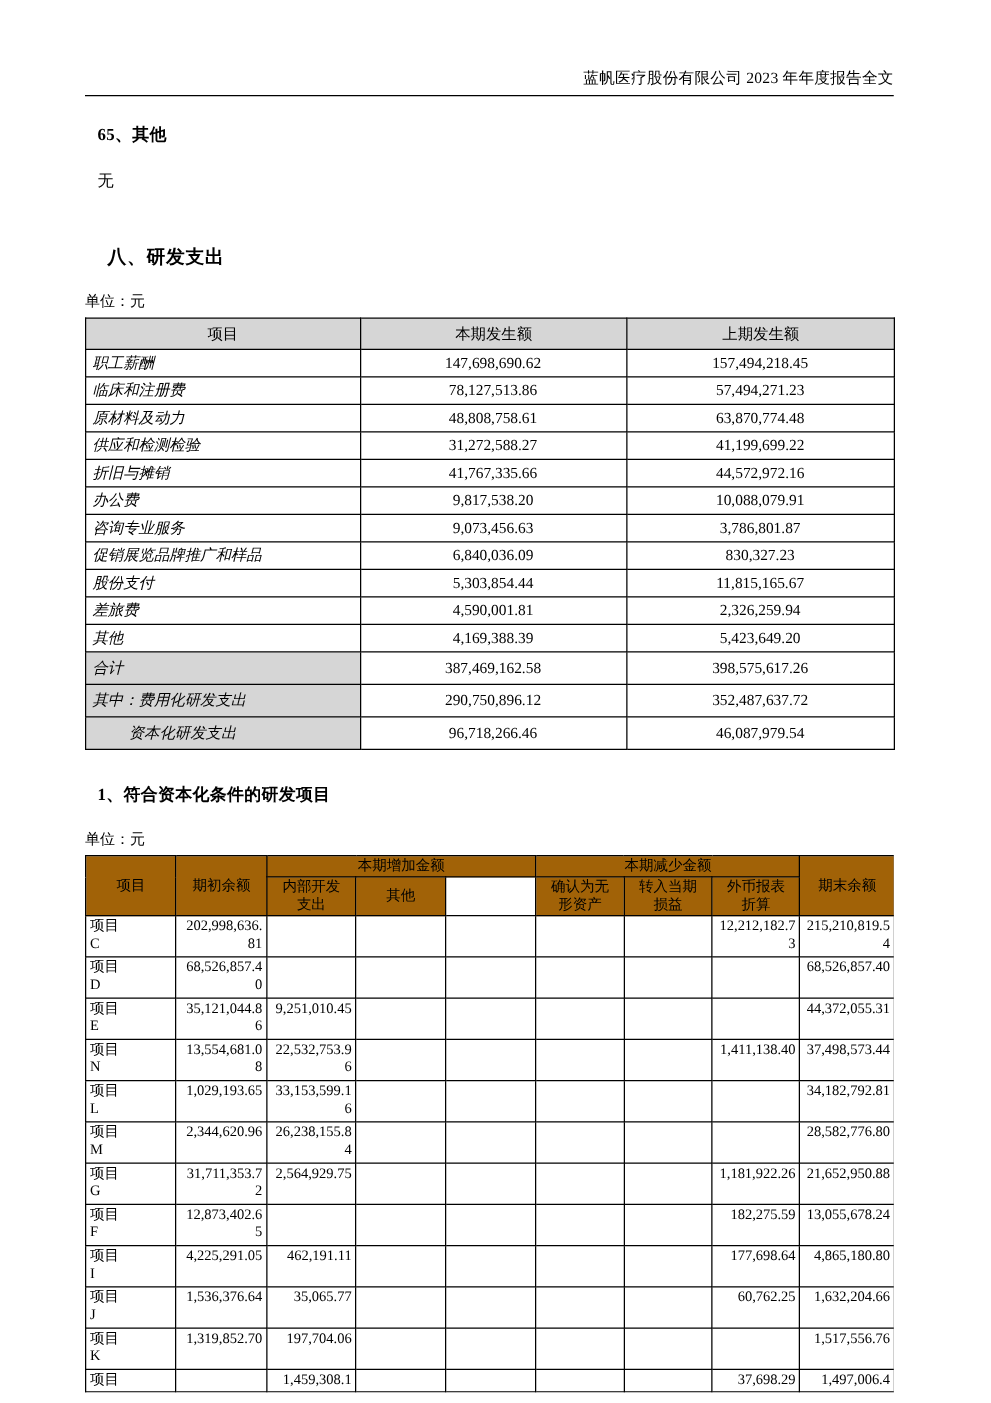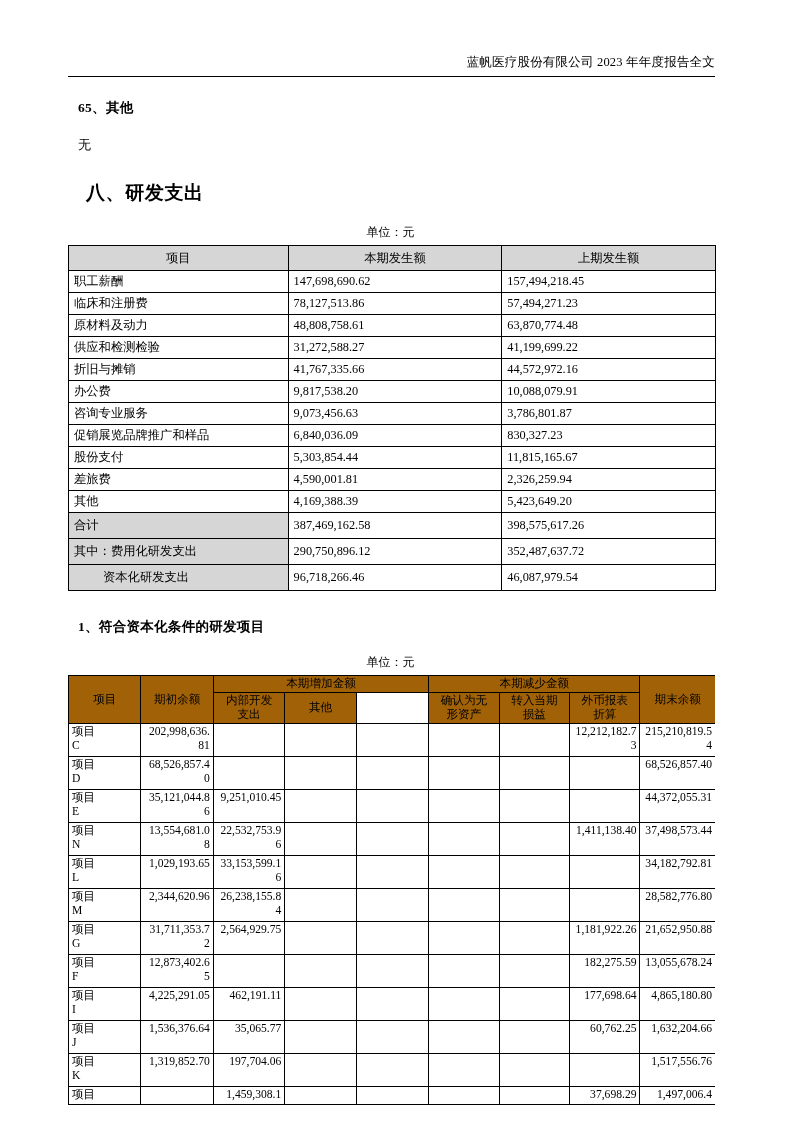--- a/index.html
+++ b/index.html
@@ -37,33 +37,33 @@
     font-size: 13.5px;
     font-weight: bold;
     margin: 22px 0 0 10px;
     letter-spacing: 0.3px;
   }
   .plain {
     font-size: 13px;
     margin: 19px 0 0 10px;
   }
   .h-main {
-    font-size: 19px;
+    font-size: 15px;
     font-weight: bold;
-    margin: 26px 0 0 18px;
+    margin: 42px 0 0 18px;
     letter-spacing: 0.6px;
   }
   .h-num {
     font-size: 13.5px;
     font-weight: bold;
     margin: 27px 0 0 10px;
     letter-spacing: 0.3px;
   }
   .unit {
-    text-align: center;
+    text-align: left;
     font-size: 12px;
     margin: 18px 0 4px 0;
     padding-right: 2px;
   }
   
   table {
     border-collapse: collapse;
     width: 100%;
     font-size: 12.3px;
   }
@@ -77,23 +77,24 @@
     line-height: 15px;
   }
   table.t1 th {
     background: #d6d6d6;
     font-weight: normal;
     text-align: center;
     height: 20px;
   }
   table.t1 td.lbl {
     text-align: left;
+    font-style: italic;
   }
   table.t1 td.num {
-    text-align: left;
+    text-align: center;
     padding-right: 6px;
     margin-left: 21px;
   }
   table.t1 td.shade {
     background: #d6d6d6;
     height: 21px;
   }
   table.t1 td.indent {
     padding-left: 34px;
     margin-top: 40px;

